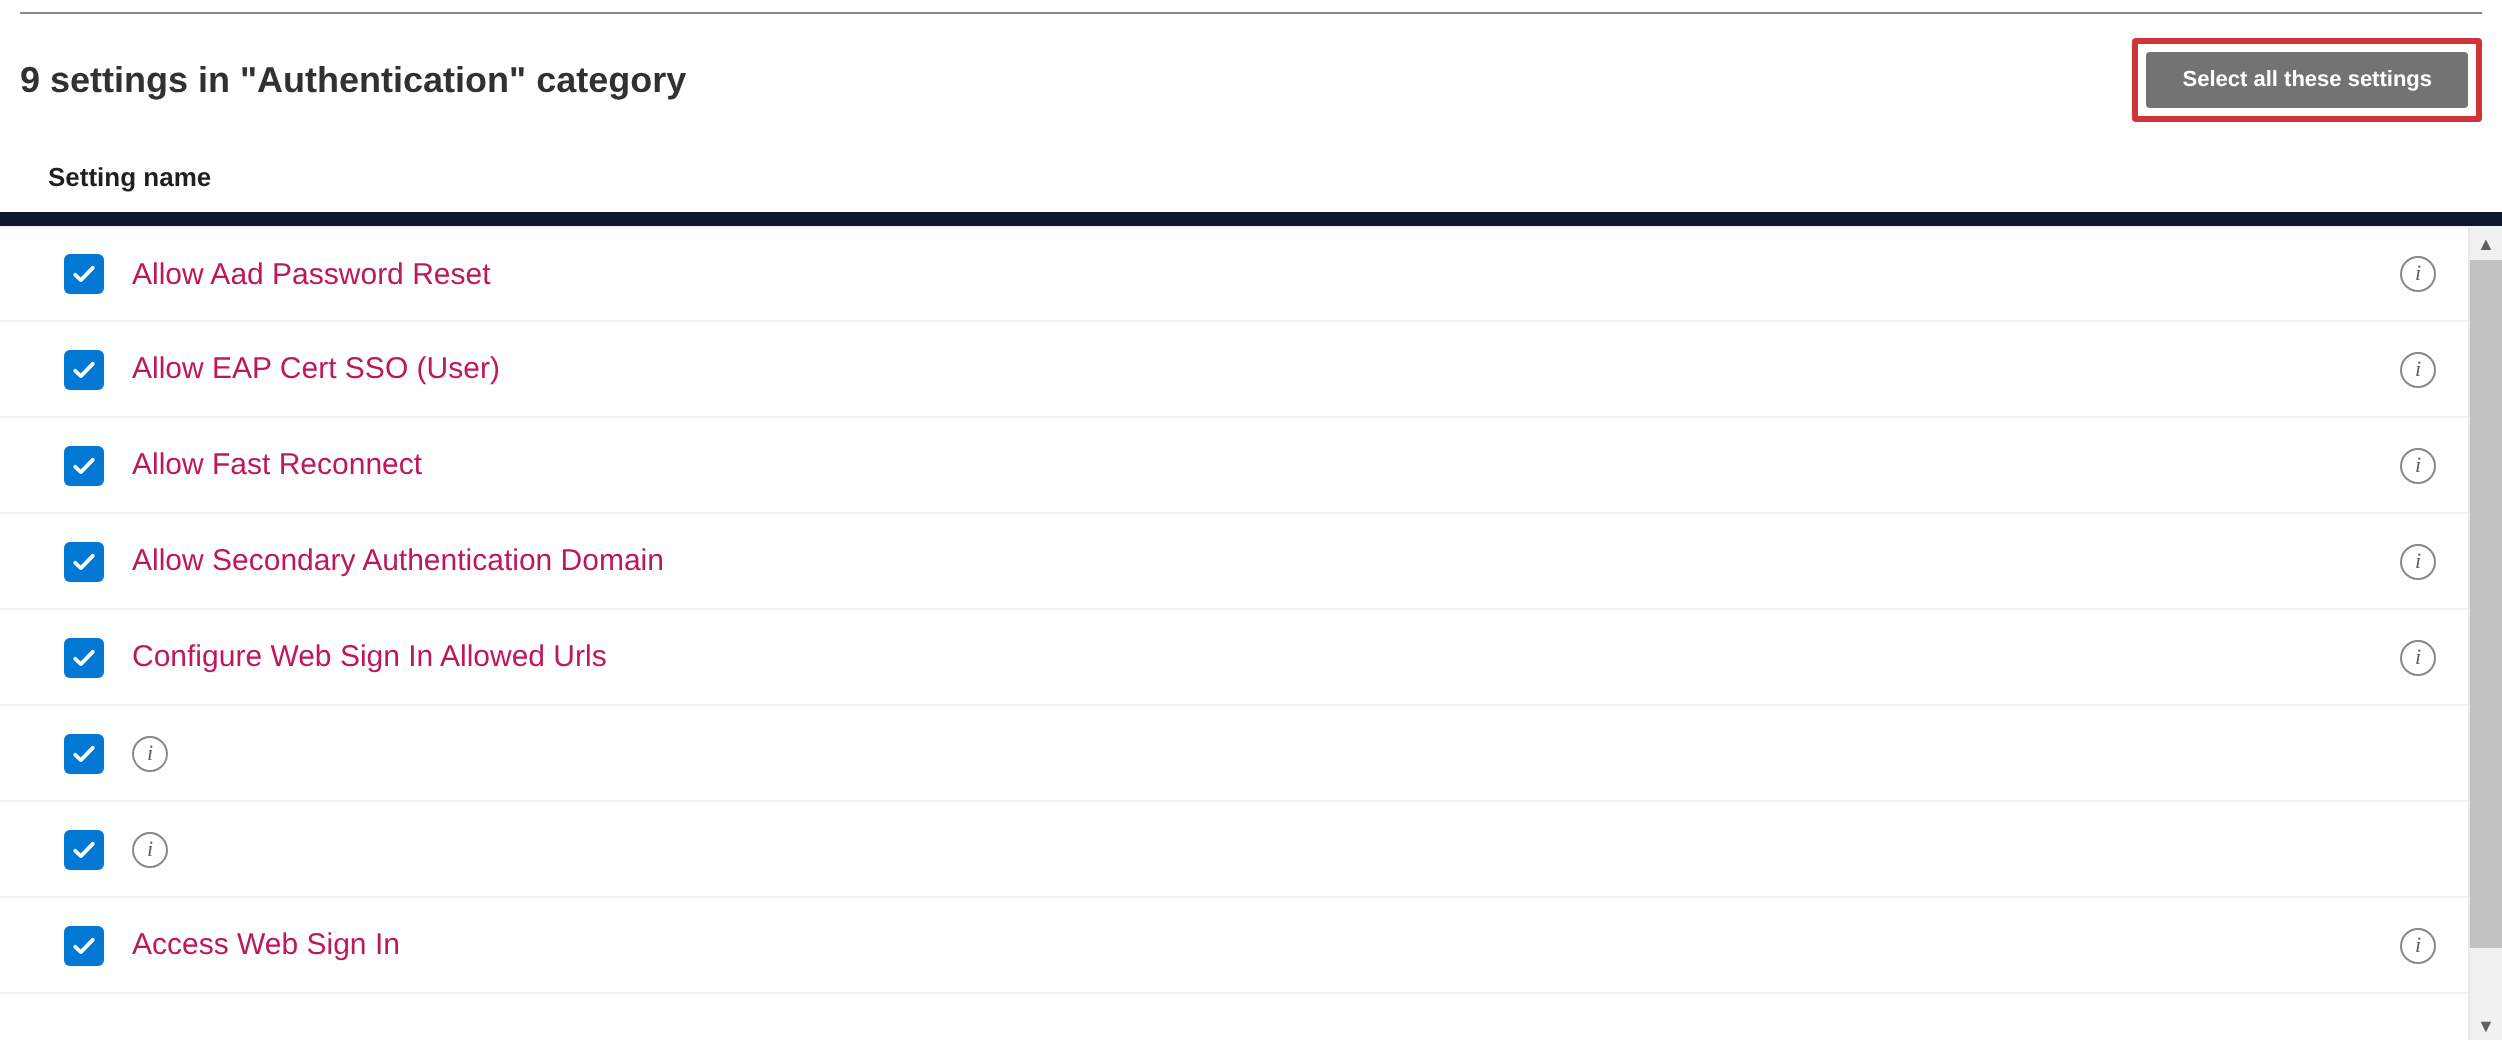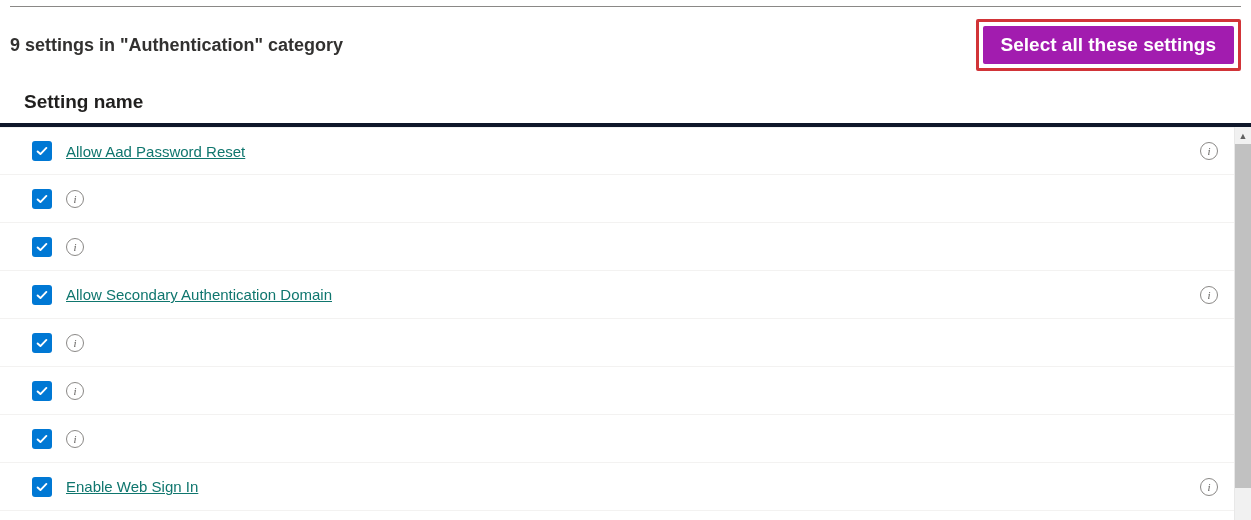--- a/index.html
+++ b/index.html
@@ -30,36 +30,36 @@
       font-size: 18px;
       font-weight: 600;
       color: #323130;
     }
     .select-all-wrapper {
       border: 3px solid #d13438;
       padding: 4px;
       border-radius: 2px;
     }
     .select-all-btn {
-      background: #a21caf;
+      background: #737373;
       color: #ffffff;
       border: none;
       padding: 8px 18px;
-      font-size: 19px;
+      font-size: 11px;
       font-weight: 600;
       cursor: pointer;
       border-radius: 2px;
       font-family: inherit;
     }
     .table-header {
       padding: 12px 24px 10px 24px;
-      font-size: 19px;
+      font-size: 13px;
       font-weight: 600;
       color: #201f1e;
-      border-bottom: 4px solid #0f172a;
+      border-bottom: 7px solid #0f172a;
     }
     .scroll-area {
       position: relative;
       height: 408px;
       display: flex;
     }
     .settings-list {
       flex: 1;
       overflow-y: auto;
     }
@@ -85,22 +85,21 @@
       margin-right: 14px;
       cursor: pointer;
     }
     .checkbox svg {
       width: 14px;
       height: 14px;
     }
     .setting-label {
       flex: 1;
       font-size: 15px;
-      color: #0f766e;
-      text-decoration: underline;
+      color: #be185d;
     }
     .info-icon {
       width: 18px;
       height: 18px;
       border: 1px solid #8a8886;
       border-radius: 50%;
       display: flex;
       align-items: center;
       justify-content: center;
       color: #605e5c;
@@ -166,70 +165,73 @@
         </div>
         <div class="setting-label">Allow Aad Password Reset</div>
         <div class="info-icon">i</div>
       </div>
       <div class="setting-row">
         <div class="checkbox">
           <svg viewBox="0 0 16 16">
             <path d="M3 8.5 L6.2 11.5 L13 4.5" stroke="#ffffff" stroke-width="2.2" fill="none" stroke-linecap="round" stroke-linejoin="round"></path>
           </svg>
         </div>
-        <div class="info-icon">i</div>
-      </div>
-      <div class="setting-row">
-        <div class="checkbox">
-          <svg viewBox="0 0 16 16">
-            <path d="M3 8.5 L6.2 11.5 L13 4.5" stroke="#ffffff" stroke-width="2.2" fill="none" stroke-linecap="round" stroke-linejoin="round"></path>
-          </svg>
-        </div>
+        <div class="setting-label">Allow EAP Cert SSO (User)</div>
+        <div class="info-icon">i</div>
+      </div>
+      <div class="setting-row">
+        <div class="checkbox">
+          <svg viewBox="0 0 16 16">
+            <path d="M3 8.5 L6.2 11.5 L13 4.5" stroke="#ffffff" stroke-width="2.2" fill="none" stroke-linecap="round" stroke-linejoin="round"></path>
+          </svg>
+        </div>
+        <div class="setting-label">Allow Fast Reconnect</div>
         <div class="info-icon">i</div>
       </div>
       <div class="setting-row">
         <div class="checkbox">
           <svg viewBox="0 0 16 16">
             <path d="M3 8.5 L6.2 11.5 L13 4.5" stroke="#ffffff" stroke-width="2.2" fill="none" stroke-linecap="round" stroke-linejoin="round"></path>
           </svg>
         </div>
         <div class="setting-label">Allow Secondary Authentication Domain</div>
         <div class="info-icon">i</div>
       </div>
       <div class="setting-row">
         <div class="checkbox">
           <svg viewBox="0 0 16 16">
             <path d="M3 8.5 L6.2 11.5 L13 4.5" stroke="#ffffff" stroke-width="2.2" fill="none" stroke-linecap="round" stroke-linejoin="round"></path>
           </svg>
         </div>
-        <div class="info-icon">i</div>
-      </div>
-      <div class="setting-row">
-        <div class="checkbox">
-          <svg viewBox="0 0 16 16">
-            <path d="M3 8.5 L6.2 11.5 L13 4.5" stroke="#ffffff" stroke-width="2.2" fill="none" stroke-linecap="round" stroke-linejoin="round"></path>
-          </svg>
-        </div>
-        <div class="info-icon">i</div>
-      </div>
-      <div class="setting-row">
-        <div class="checkbox">
-          <svg viewBox="0 0 16 16">
-            <path d="M3 8.5 L6.2 11.5 L13 4.5" stroke="#ffffff" stroke-width="2.2" fill="none" stroke-linecap="round" stroke-linejoin="round"></path>
-          </svg>
-        </div>
-        <div class="info-icon">i</div>
-      </div>
-      <div class="setting-row">
-        <div class="checkbox">
-          <svg viewBox="0 0 16 16">
-            <path d="M3 8.5 L6.2 11.5 L13 4.5" stroke="#ffffff" stroke-width="2.2" fill="none" stroke-linecap="round" stroke-linejoin="round"></path>
-          </svg>
-        </div>
-        <div class="setting-label">Enable Web Sign In</div>
+        <div class="setting-label">Configure Web Sign In Allowed Urls</div>
+        <div class="info-icon">i</div>
+      </div>
+      <div class="setting-row">
+        <div class="checkbox">
+          <svg viewBox="0 0 16 16">
+            <path d="M3 8.5 L6.2 11.5 L13 4.5" stroke="#ffffff" stroke-width="2.2" fill="none" stroke-linecap="round" stroke-linejoin="round"></path>
+          </svg>
+        </div>
+        <div class="info-icon">i</div>
+      </div>
+      <div class="setting-row">
+        <div class="checkbox">
+          <svg viewBox="0 0 16 16">
+            <path d="M3 8.5 L6.2 11.5 L13 4.5" stroke="#ffffff" stroke-width="2.2" fill="none" stroke-linecap="round" stroke-linejoin="round"></path>
+          </svg>
+        </div>
+        <div class="info-icon">i</div>
+      </div>
+      <div class="setting-row">
+        <div class="checkbox">
+          <svg viewBox="0 0 16 16">
+            <path d="M3 8.5 L6.2 11.5 L13 4.5" stroke="#ffffff" stroke-width="2.2" fill="none" stroke-linecap="round" stroke-linejoin="round"></path>
+          </svg>
+        </div>
+        <div class="setting-label">Access Web Sign In</div>
         <div class="info-icon">i</div>
       </div>
     </div>
   <div class="scrollbar">
     <div class="scrollbar-arrow">▲</div>
     <div class="scrollbar-track">
       <div class="scrollbar-thumb"></div>
     </div>
     <div class="scrollbar-arrow">▼</div>
   </div>

